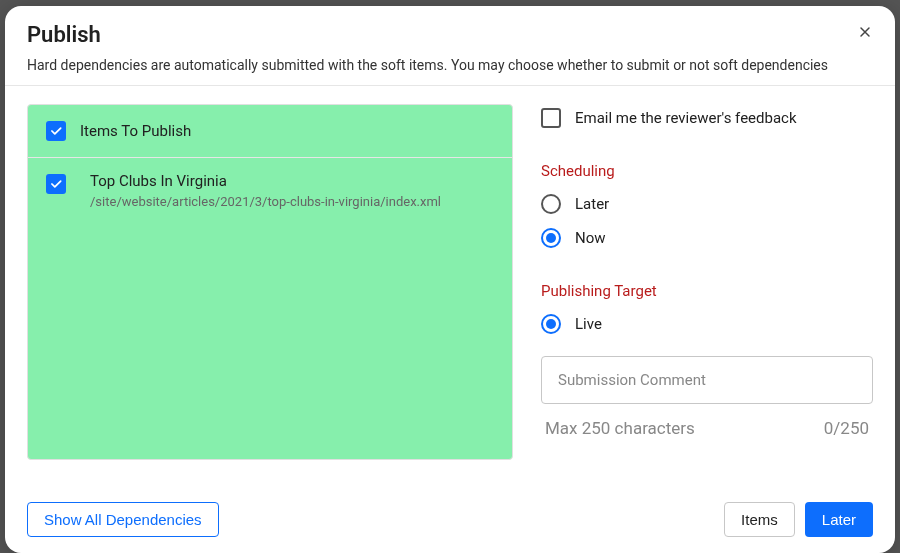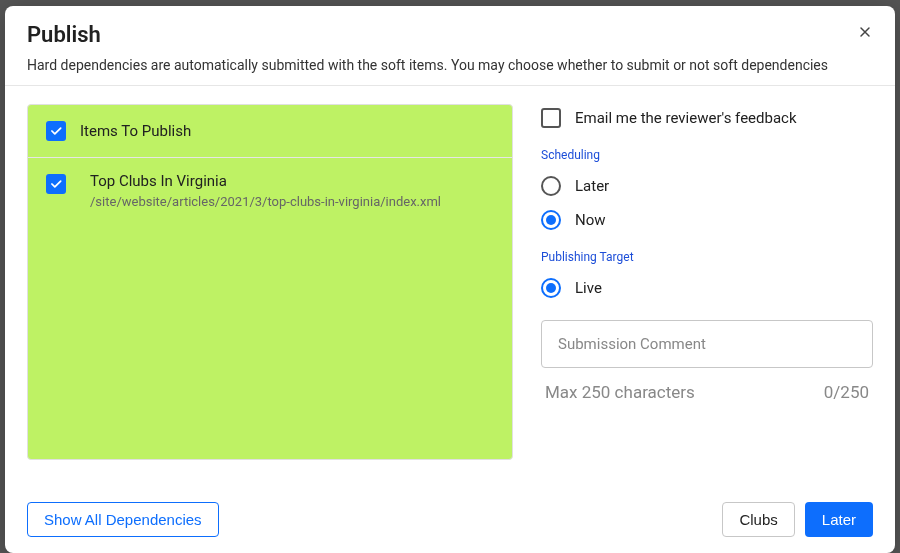--- a/index.html
+++ b/index.html
@@ -1,41 +1,41 @@
 <!DOCTYPE html>
 <html><head>
 <meta charset="utf-8">
 <style>
   * { box-sizing: border-box; margin: 0; padding: 0; }
   html, body { width: 900px; height: 553px; font-family: -apple-system, BlinkMacSystemFont, "Segoe UI", Roboto, Helvetica, Arial, sans-serif; color: #212121; }
   body { background: #555; display:flex; justify-content:center; align-items:flex-end;}
   .dialog {
-    width: 890px; height: 547px; background: #fff; border-radius: 8px;
+    width: 890px; height: 547px; background: #fff; border-radius: 16px;
     display:flex; flex-direction:column;
     box-shadow: 0 4px 24px rgba(0,0,0,.25);
   }
   .dlg-header { padding: 16px 22px 12px 22px; border-bottom: 1px solid #e6e6e6; position:relative; }
   .dlg-title { font-size: 22px; font-weight: 600; margin-bottom: 10px; }
   .dlg-sub { font-size: 14px; color: #333; }
   .close-x { position:absolute; top:14px; right:18px; width:24px; height:24px; display:flex; align-items:center; justify-content:center; cursor:pointer; color:#444; }
   .close-x svg { width:16px; height:16px; }
   .dlg-body { flex:1; display:flex; padding: 18px 22px 10px 22px; gap: 28px; overflow:hidden;}
-  .left-panel { width: 486px; border:1px solid #e0e0e0; border-radius:4px; background:#bef264; display:flex; flex-direction:column; }
+  .left-panel { width: 486px; border:1px solid #e0e0e0; border-radius:4px; background:#86efac; display:flex; flex-direction:column; }
   .lp-head { display:flex; align-items:center; gap:14px; padding:16px 18px; border-bottom:1px solid #e6e6e6; font-size:15px; }
   .lp-row { display:flex; align-items:flex-start; gap:24px; padding:14px 18px; }
   .lp-row .texts { display:flex; flex-direction:column; gap:4px; }
   .lp-row .primary { font-size:15px; }
   .lp-row .secondary { font-size:13px; color:#666; }
   .chk { width:20px; height:20px; border-radius:3px; display:flex; align-items:center; justify-content:center; flex-shrink:0; }
   .chk.filled { background:#0d6efd; }
   .chk.filled svg { width:14px; height:14px; color:#fff; }
   .chk.empty { border:2px solid #555; background:#fff; }
   .right-panel { flex:1; display:flex; flex-direction:column; gap:14px; padding-top:4px;}
   .opt-row { display:flex; align-items:center; gap:14px; font-size:15px; }
-  .section-label { font-size:12px; color:#1d4ed8; margin-top:6px; }
+  .section-label { font-size:15px; color:#b91c1c; margin-top:20px; }
   .radio { width:20px; height:20px; border-radius:50%; border:2.5px solid #0d6efd; display:flex; align-items:center;justify-content:center; flex-shrink:0;}
   .radio.off { border-color:#555; }
   .radio .dot { width:10px; height:10px; border-radius:50%; background:#0d6efd; }
   .comment-box {
     border:1px solid #c7c7c7; border-radius:4px; padding:14px 16px; color:#888; font-size:15px; margin-top:8px;
   }
   .char-row { display:flex; justify-content:space-between; font-size:17px; color:#888; padding:0 4px; }
   .dlg-footer { display:flex; align-items:center; padding:12px 22px 16px 22px; gap:10px; }
   .spacer { flex:1; }
   .btn { font-size:15px; font-weight:500; padding:8px 16px; border-radius:4px; cursor:pointer; border:1px solid transparent;margin-top:20px; }
@@ -115,17 +115,17 @@
         <span>Max 250 characters</span>
         <span>0/250</span>
       </div>
     </div>
 
   </div>
 
   <div class="dlg-footer">
     <button class="btn outline">Show All Dependencies</button>
     <div class="spacer"></div>
-    <button class="btn outline-gray">Clubs</button>
+    <button class="btn outline-gray">Items</button>
     <button class="btn primary">Later</button>
   </div>
 
 </div>
 
 </body></html>

